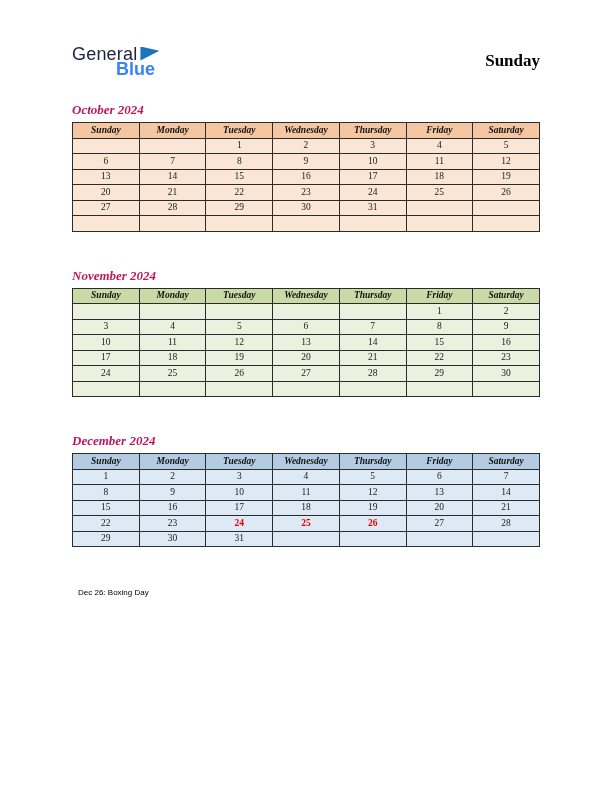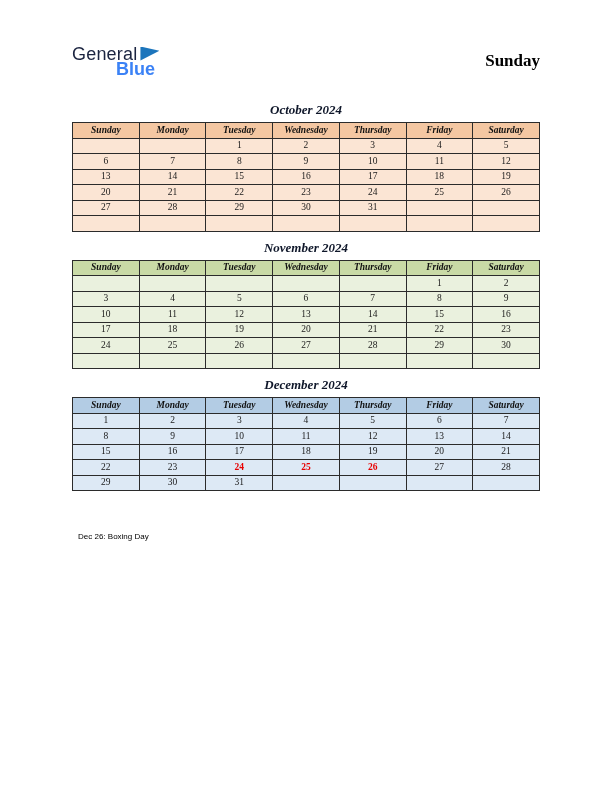--- a/index.html
+++ b/index.html
@@ -28,28 +28,27 @@
   .logo-flag {
     width: 19px; height: 14px;
     background: #1c75bc;
     clip-path: polygon(0 0, 100% 30%, 0 100%);
     margin-top: 2px;
   }
   .logo-blue { font-size: 18px; color: #3b82f6; font-weight: bold; margin: -3px 0 0 44px; }
   .country { font-size: 17px; font-weight: bold; color: #000000; font-family: "Liberation Serif", serif; }
 
   
-  .month { margin-top: 8px; }
+  .month { margin-top: 36px; }
   .month:first-of-type { margin-top: 14px; }
   .month-title {
-    text-align: center;
     font-size: 13px;
     font-weight: bold;
     font-style: italic;
-    color: #0f172a;
+    color: #be185d;
     margin-bottom: 4px;
   }
   table.cal {
     width: 100%;
     border-collapse: collapse;
     table-layout: fixed;
   }
   table.cal th, table.cal td {
     border: 1px solid #2b2b2b;
     text-align: center;

